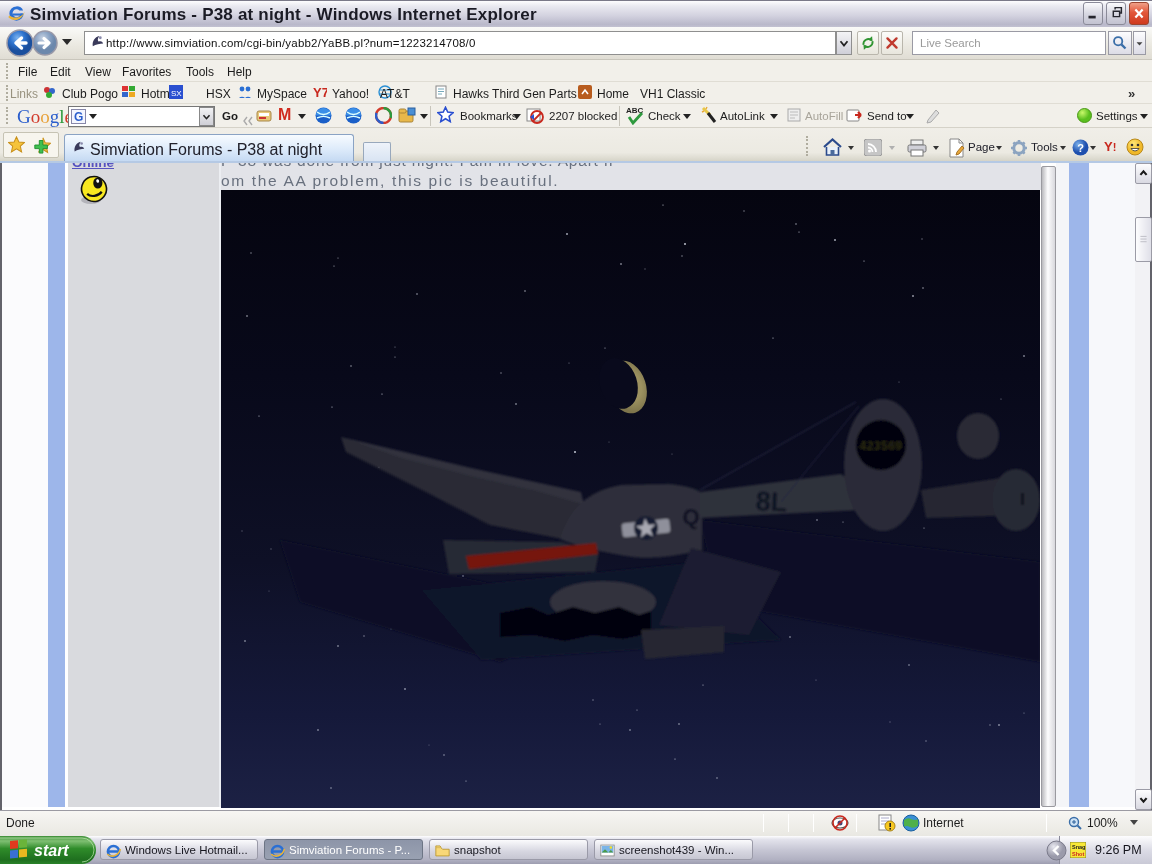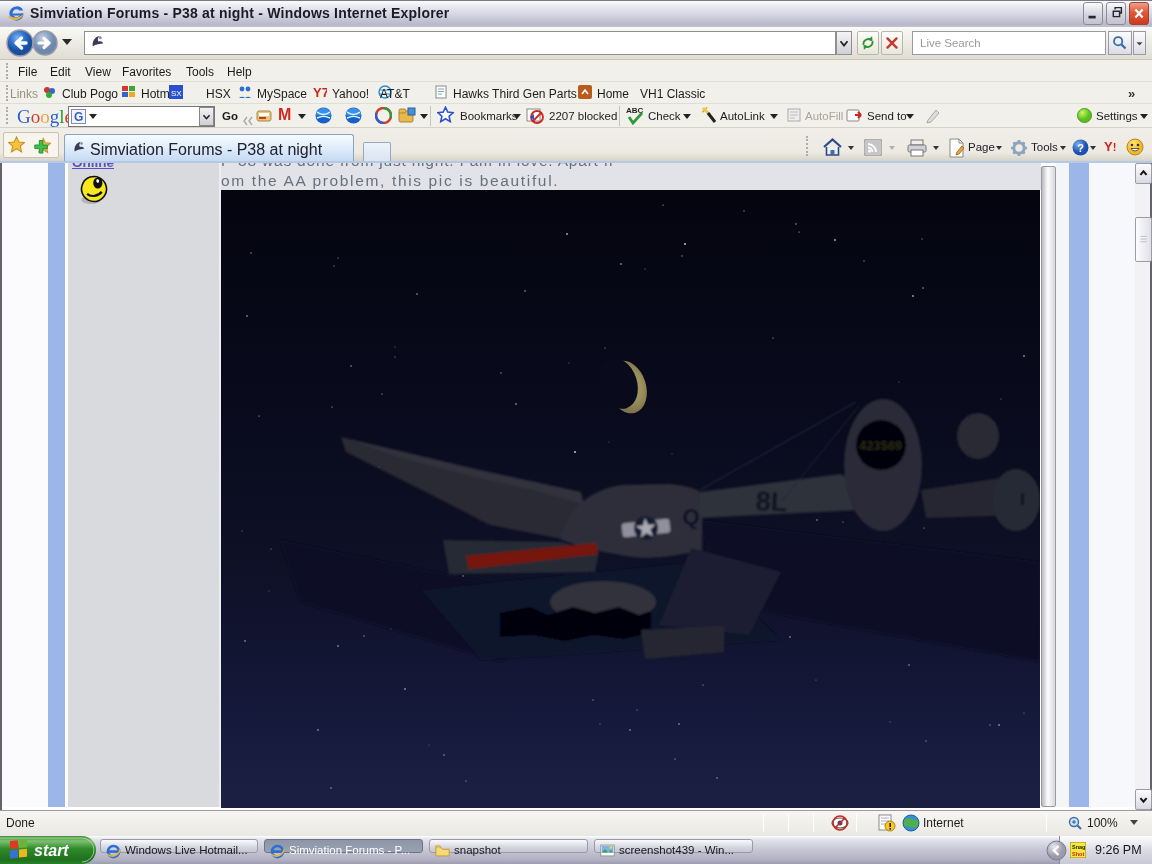--- a/index.html
+++ b/index.html
@@ -2,21 +2,21 @@
 <html><head><meta charset="utf-8">
 <style>
 * { margin:0; padding:0; box-sizing:border-box; }
 html,body { width:1152px; height:864px; overflow:hidden; font-family:"Liberation Sans", sans-serif; }
 #scr { position:relative; width:1152px; height:864px; background:#ece9e2; }
 .abs { position:absolute; }
 
 #titlebar { left:0; top:0; width:1152px; height:27px;
   background:linear-gradient(#fdfdfe 0%, #e9e9f0 20%, #d4d3e0 55%, #b9b8ca 90%, #c2c1d1 100%);
   border-top:1px solid #7a7988; }
-#titletxt { left:30px; top:5px; font-size:14px; font-weight:bold; color:#1b1b25; letter-spacing:0.2px; }
+#titletxt { left:30px; top:5px; font-size:17px; font-weight:bold; color:#1b1b25; letter-spacing:0.2px; }
 .winbtn { top:2px; width:20px; height:23px; border-radius:3px; border:1px solid #8a8a98;
   background:linear-gradient(#fbfbfd, #d8d8e2 50%, #c2c2d0); }
 #btnclose { background:linear-gradient(#f0a088, #e2573a 45%, #cf3a1e); border-color:#9a4530; }
 .winglyph { position:absolute; left:0; top:0; width:100%; height:100%; }
 
 #addrrow { left:0; top:27px; width:1152px; height:33px;
   background:linear-gradient(#fafaf8, #eae8e0 60%, #e0ddd4); border-bottom:1px solid #c9c6bc; }
 #addrfield { left:84px; top:31px; width:752px; height:24px; background:#fff; border:1px solid #8f8f8f; }
 #addrtxt { left:106px; top:37px; font-size:11.5px; color:#101010; letter-spacing:0.2px; }
 #addrdrop { left:836px; top:31px; width:16px; height:24px; background:linear-gradient(#f4f4f6,#cfcfd8); border:1px solid #8f8f8f; }
@@ -57,21 +57,21 @@
 .sbtn { left:1135px; width:17px; height:21px; background:linear-gradient(#fdfdfe,#d9d9e2); border:1px solid #9b9ba6; border-radius:2px; }
 #sthumb { left:1135px; top:217px; width:17px; height:45px; background:linear-gradient(90deg,#fdfdfe,#dfdfe8); border:1px solid #9b9ba6; border-radius:2px; }
 
 #statusbar { left:0; top:810px; width:1152px; height:26px;
   background:linear-gradient(#f7f6f3,#e9e8e2); border-top:1px solid #9b9aa2; }
 .st { font-size:12px; color:#1c1c1c; }
 .stsep { top:814px; width:1px; height:18px; background:#c6c5bd; border-right:1px solid #fff; }
 
 #taskbar { left:0; top:836px; width:1152px; height:28px;
   background:linear-gradient(#fdfdfe 0%, #e3e3ec 12%, #c6c6d4 50%, #b1b1c2 85%, #9d9db0 100%); }
-.taskbtn { top:839px; height:14px; border-radius:3px; border:1px solid #9a9aa8;
+.taskbtn { top:839px; height:21px; border-radius:3px; border:1px solid #9a9aa8;
   background:linear-gradient(#fbfbfd,#d6d6e0 60%,#c6c6d2); font-size:11.5px; color:#17171f; }
 .taskbtn.active { background:linear-gradient(#8d95a8,#99a1b2); border-color:#6d7585; color:#fff; }
 .tbt { position:absolute; left:24px; top:4px; white-space:nowrap; }
 </style></head>
 <body>
 <div id="scr">
 
 <div id="titlebar" class="abs"></div>
 <div class="abs" style="left:7px; top:4px; width:19px; height:19px;"><svg width="19" height="19" viewBox="0 0 24 24">
 <path d="M12 3 a9 9 0 1 0 9 9 l-4 0 a5 5 0 1 1 -1.4 -3.8 l4.8 0 a9 9 0 0 0 -8.4 -5.2 z" fill="#2a6fd4"></path>
@@ -114,20 +114,21 @@
 <path d="M22 15 H12 M12 15 l5.5 -5 M12 15 l5.5 5" stroke="#fff" stroke-width="3.4" fill="none" stroke-linecap="round" stroke-linejoin="round"></path>
 <circle cx="41" cy="15" r="12" fill="url(#fwg)" stroke="#9a99a8" stroke-width="1.5"></circle>
 <path d="M35 15 H45 M45 15 l-5 -4.5 M45 15 l-5 4.5" stroke="#fff" stroke-width="3.2" fill="none" stroke-linecap="round" stroke-linejoin="round"></path>
 </svg>
 <div class="abs" style="left:62px; top:39px; width:0; height:0; border-left:5px solid transparent; border-right:5px solid transparent; border-top:6px solid #2a2a2a;"></div>
 <div id="addrfield" class="abs"></div>
 <div class="abs" style="left:90px; top:34px;"><svg width="15" height="15" viewBox="0 0 16 16">
 <path d="M3 13 C 2 8, 5 3, 10 2 C 8 5, 8 6, 9 8 C 12 7, 13 8, 14 10 C 11 10, 6 11, 3 13 Z" fill="#3a3a5a"></path>
 <circle cx="11" cy="4" r="1.5" fill="#8888aa"></circle>
 </svg></div>
+<div id="addrtxt" class="abs">http://www.simviation.com/cgi-bin/yabb2/YaBB.pl?num=1223214708/0</div>
 <div id="addrdrop" class="abs">
       <svg class="winglyph" viewBox="0 0 16 24">
         <path d="M4 10 L8 15 L12 10" stroke="#222" stroke-width="2" fill="none"></path>
       </svg>
     </div>
 <div class="abs" style="left:857px; top:31px; width:22px; height:24px; border:1px solid #b9b6ac; border-radius:2px; background:linear-gradient(#fcfcf9,#e8e6dd);">
  <svg class="winglyph" viewBox="0 0 22 24">
         <path d="M6 14 a5.5 5.5 0 0 1 9 -5" stroke="#2f9431" stroke-width="2" fill="none"></path>
         <path d="M15.5 4.5 l0.5 5.5 -5 -1.5 z" fill="#2f9431"></path>
         <path d="M16 10 a5.5 5.5 0 0 1 -9 5" stroke="#2f9431" stroke-width="2" fill="none"></path>

